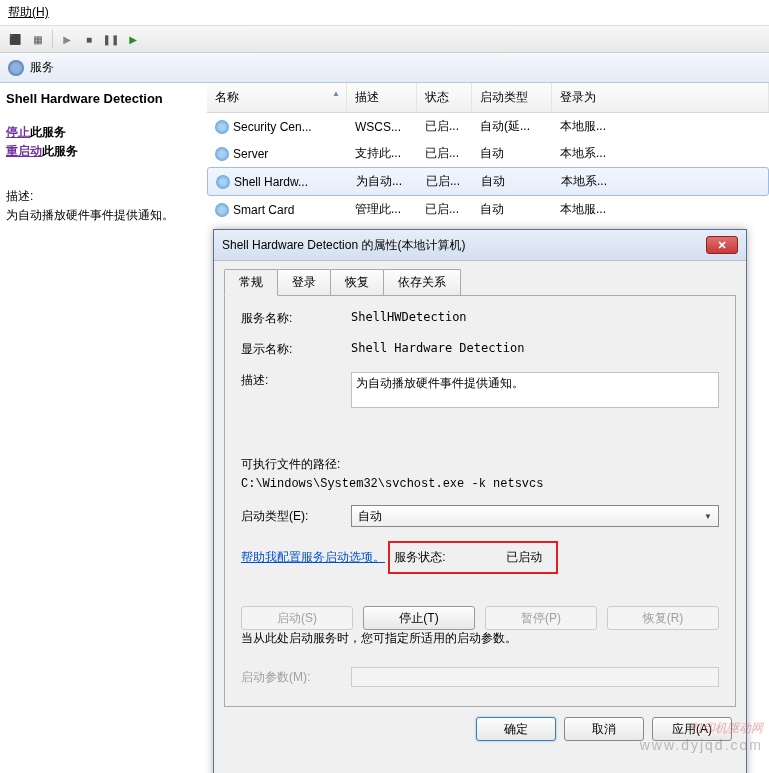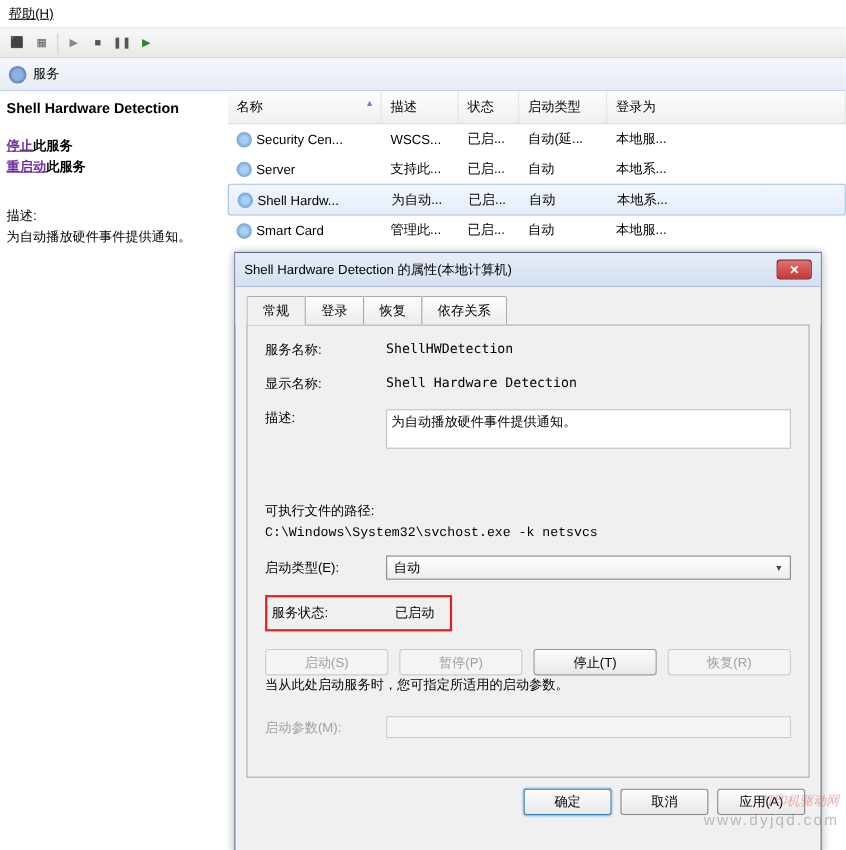--- a/index.html
+++ b/index.html
@@ -50,21 +50,21 @@
 .fld { display: flex; margin-bottom: 14px; align-items: flex-start; }
 .fld-lbl { width: 110px; flex-shrink: 0; }
 .fld-val { flex: 1; }
 .desc-box { flex:1; height: 36px; border: 1px solid #c0c0c0; background: #fff; padding: 2px 4px; overflow-y: scroll; }
 .path-block { margin-bottom: 14px; }
 .path-block div { margin-bottom: 4px; font-family: Consolas,"Courier New",monospace; }
 .path-block .lbl { font-family: inherit; margin-top: 48px; }
 .dd { flex:1; height: 22px; border: 1px solid #888; background: linear-gradient(#fff,#eee); display:flex; align-items:center; justify-content:space-between; padding: 0 6px; }
 .dd .arrow { font-size: 8px; color:#444; }
 a.help { color: #0050c8; text-decoration: underline; display:inline-block; margin-bottom: 16px; }
-.redbox { border: 2px solid #e02020; display:inline-flex; padding: 6px 14px 6px 4px; margin-bottom: 16px; }
+.redbox { border: 2px solid #e02020; display:inline-flex; padding: 6px 14px 6px 4px; margin-bottom: 32px; }
 .redbox .l { width: 112px; }
 .btnrow { display: flex; gap: 10px; margin-bottom: 0; }
 .btnrow .btn { flex:1; height: 24px; border: 1px solid #999; background: linear-gradient(#fdfdfd,#e8e8e8); display:flex; align-items:center; justify-content:center; border-radius:3px; }
 .btnrow .btn.dis { color: #a0a0a0; border-color: #ccc; background: #f4f4f4; }
 .hint { margin-bottom: 20px; }
 .param-row { display:flex; align-items:center; }
 .param-row .lbl { width: 110px; color:#a0a0a0; }
 .param-row input { flex:1; height: 20px; border: 1px solid #ccc; background: #f4f4f4; padding: 0 4px; }
 
 .dlg-footer { display:flex; justify-content:flex-end; gap: 8px; padding: 10px 14px; }
@@ -202,30 +202,31 @@
       <div class="lbl">可执行文件的路径:</div>
       <div>C:\Windows\System32\svchost.exe -k netsvcs</div>
     </div>
     <div class="fld" style="align-items:center">
       <div class="fld-lbl">启动类型(E):</div>
       <div class="dd">
         <span>自动</span>
         <span class="arrow">▼</span>
       </div>
     </div>
+    <a class="help">帮助我配置服务启动选项。</a>
 
     <div class="redbox">
       <div class="l">服务状态:</div>
       <div>已启动</div>
     </div>
 
     <div class="btnrow">
       <div class="btn dis">启动(S)</div>
+      <div class="btn">停止(T)</div>
       <div class="btn dis">暂停(P)</div>
-      <div class="btn">停止(T)</div>
       <div class="btn dis">恢复(R)</div>
     </div>
 
     <div class="hint">当从此处启动服务时，您可指定所适用的启动参数。</div>
 
     <div class="param-row">
       <div class="lbl">启动参数(M):</div>
       <input type="text" disabled="" style="">
     </div>
   </div>

